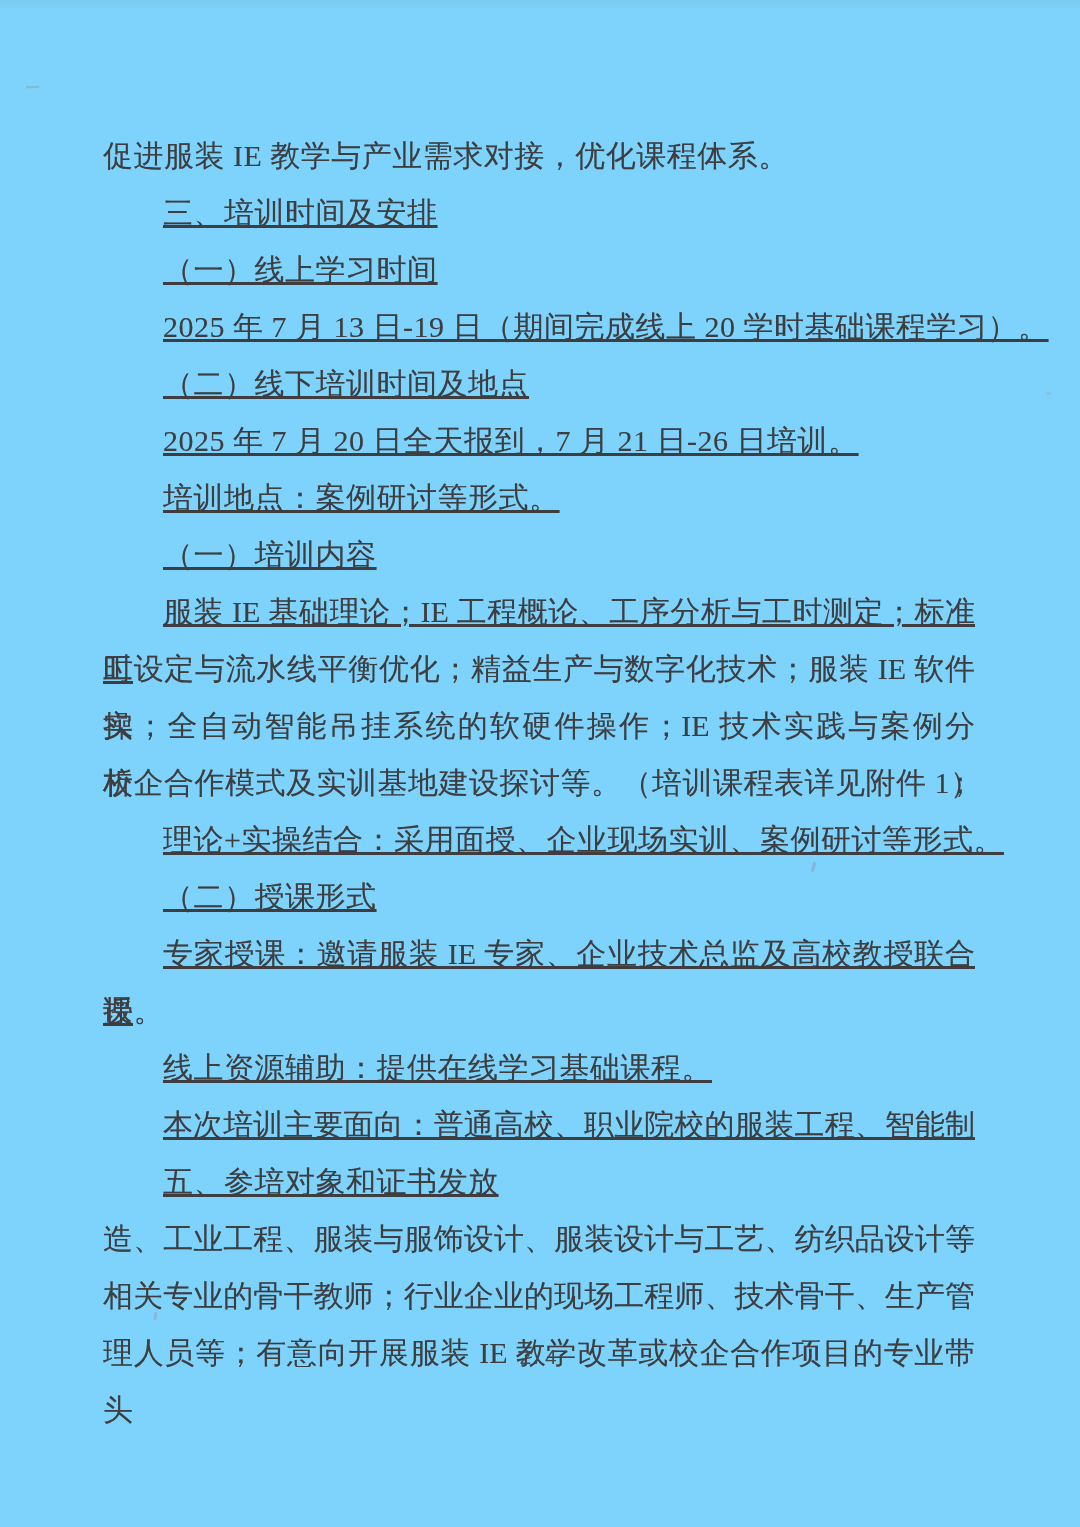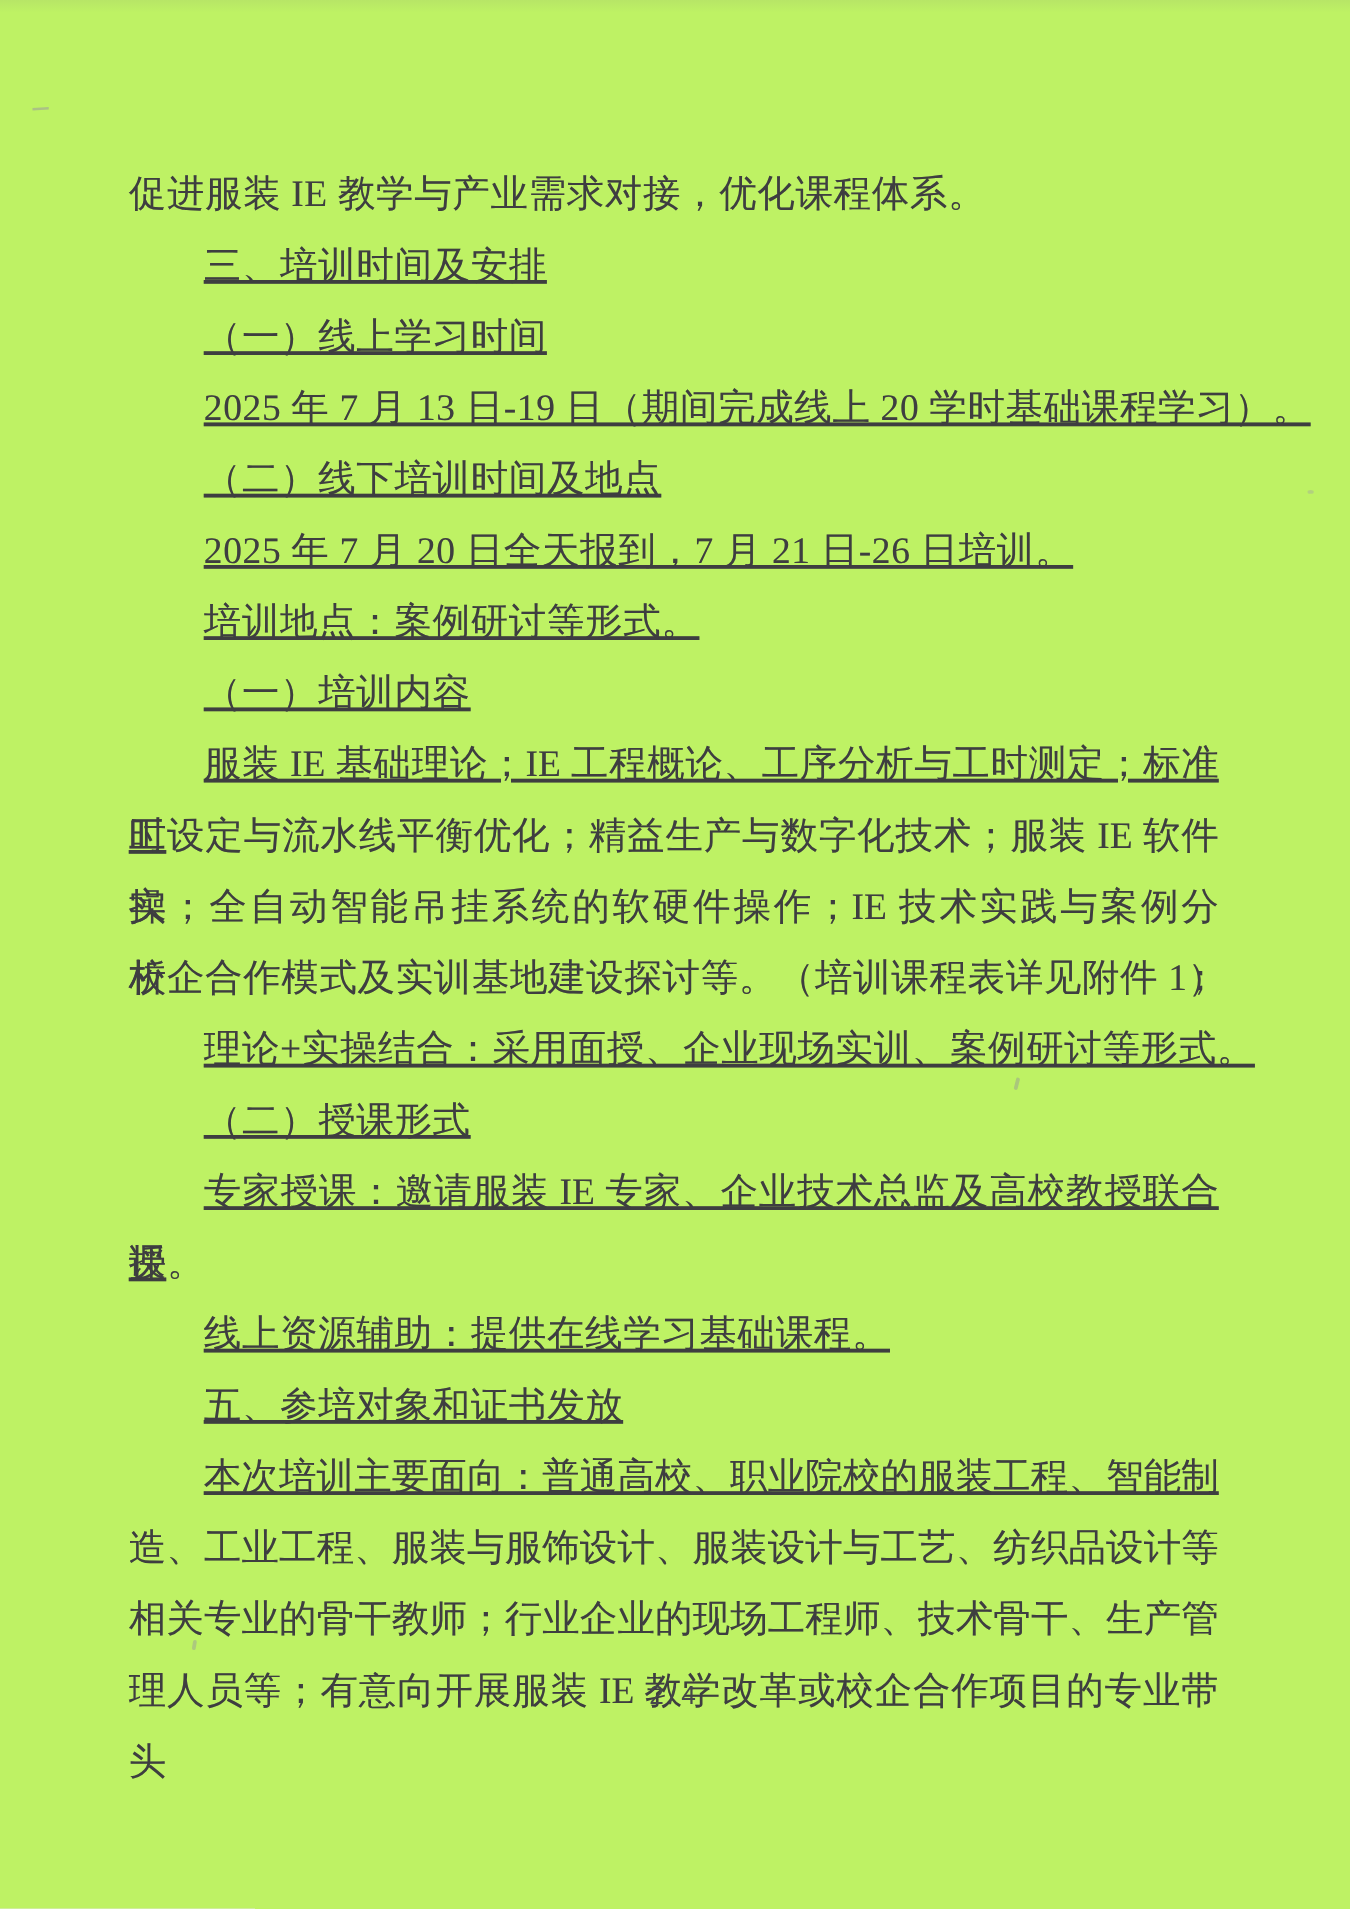--- a/index.html
+++ b/index.html
@@ -5,21 +5,21 @@
   html, body {
     margin: 0;
     padding: 0;
     background: #e9e9e9;
   }
   .page {
     position: relative;
     width: 1080px;
     height: 1527px;
     margin: 0 auto;
-    background: #bef264;
+    background: #7dd3fc;
     overflow: hidden;
     font-family: "Liberation Serif", "DejaVu Serif", serif;
     color: #3e3e40;
   }
   
   .page::before {
     content: "";
     position: absolute;
     left: 0; top: 0; right: 0;
     height: 10px;
@@ -98,22 +98,22 @@
     <div class="ln ind">（一）培训内容</div>
     <div class="ln ind jst">服装 IE 基础理论；IE 工程概论、工序分析与工时测定；标准工</div>
     <div class="ln jst">时设定与流水线平衡优化；精益生产与数字化技术；服装 IE 软件实</div>
     <div class="ln jst">操；全自动智能吊挂系统的软硬件操作；IE 技术实践与案例分析；</div>
     <div class="ln">校企合作模式及实训基地建设探讨等。（培训课程表详见附件 1）</div>
     <div class="ln ind">理论+实操结合：采用面授、企业现场实训、案例研讨等形式。</div>
     <div class="ln ind">（二）授课形式</div>
     <div class="ln ind jst">专家授课：邀请服装 IE 专家、企业技术总监及高校教授联合授</div>
     <div class="ln">课。</div>
     <div class="ln ind">线上资源辅助：提供在线学习基础课程。</div>
+    <div class="ln ind jst">本次培训主要面向：普通高校、职业院校的服装工程、智能制</div>
     <div class="ln ind">五、参培对象和证书发放</div>
-    <div class="ln ind jst">本次培训主要面向：普通高校、职业院校的服装工程、智能制</div>
     <div class="ln jst">造、工业工程、服装与服饰设计、服装设计与工艺、纺织品设计等</div>
     <div class="ln jst">相关专业的骨干教师；行业企业的现场工程师、技术骨干、生产管</div>
     <div class="ln jst">理人员等；有意向开展服装 IE 教学改革或校企合作项目的专业带头</div>
   </div>
 
   <div class="footer">2/4</div>
 
 </div>
 
 </body></html>

